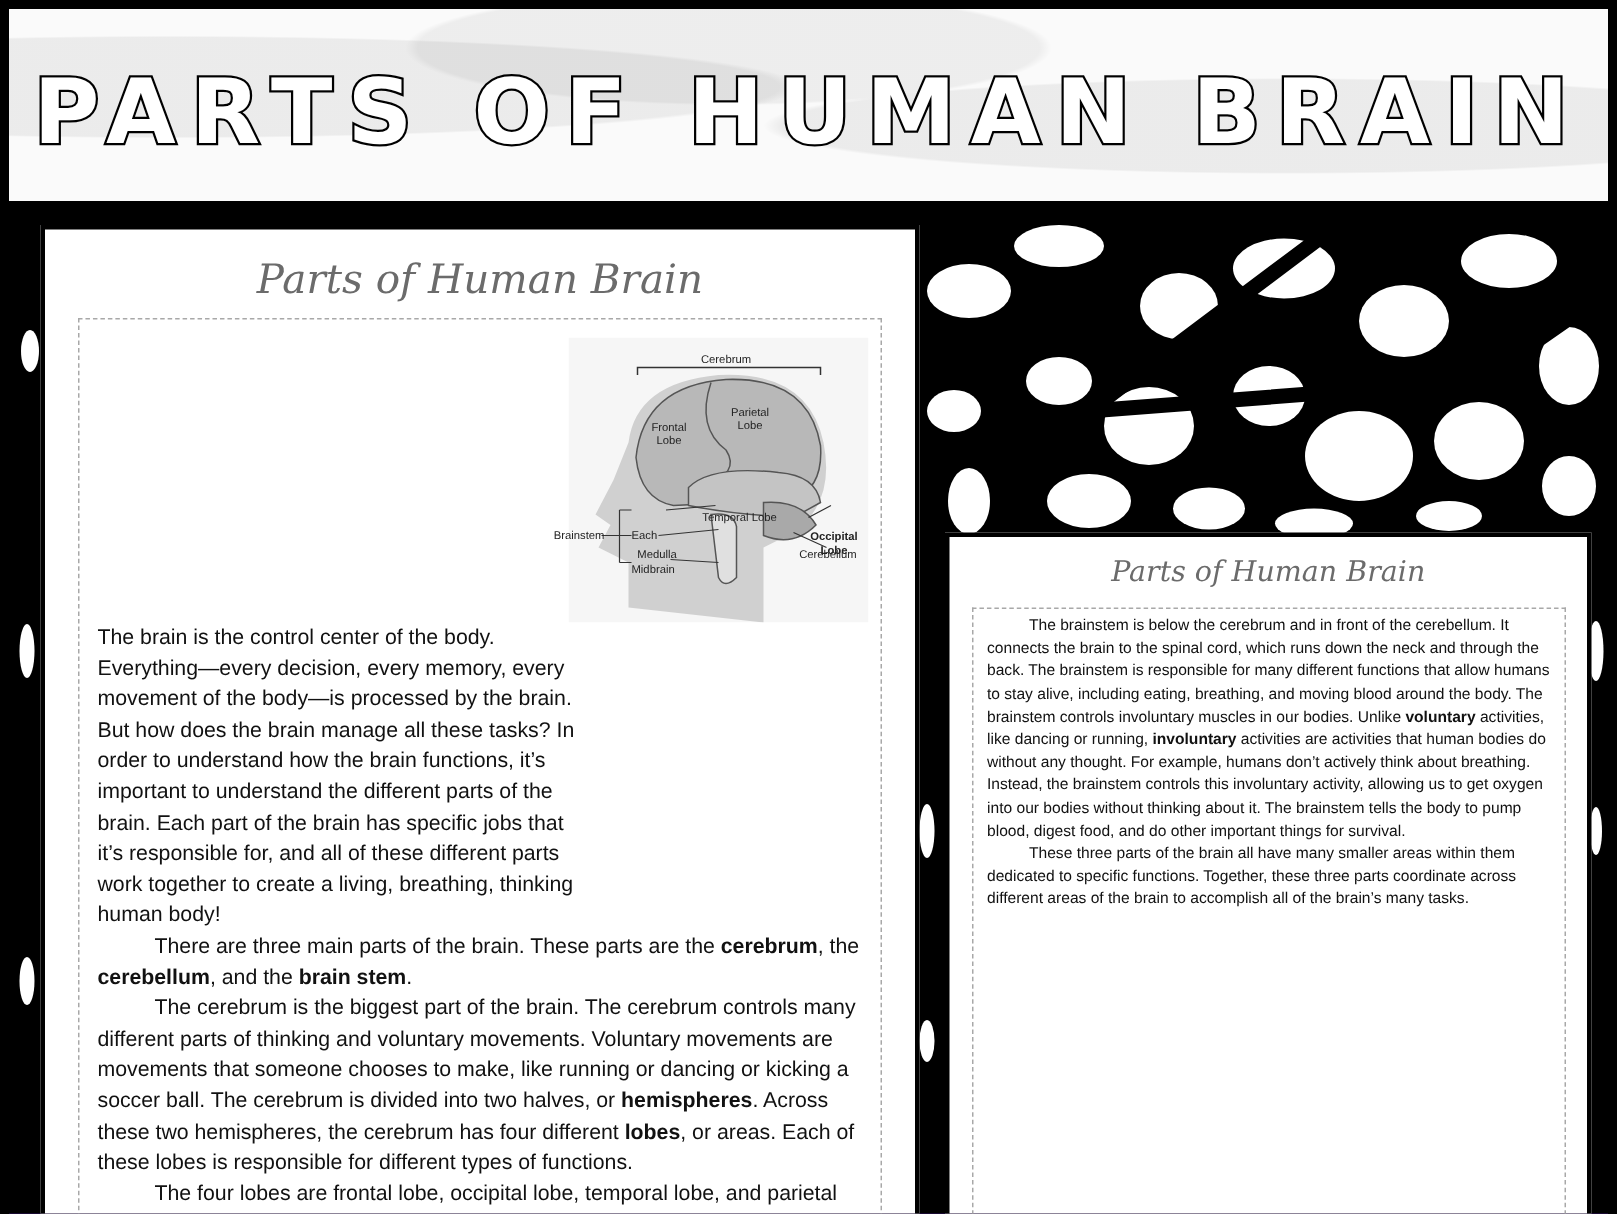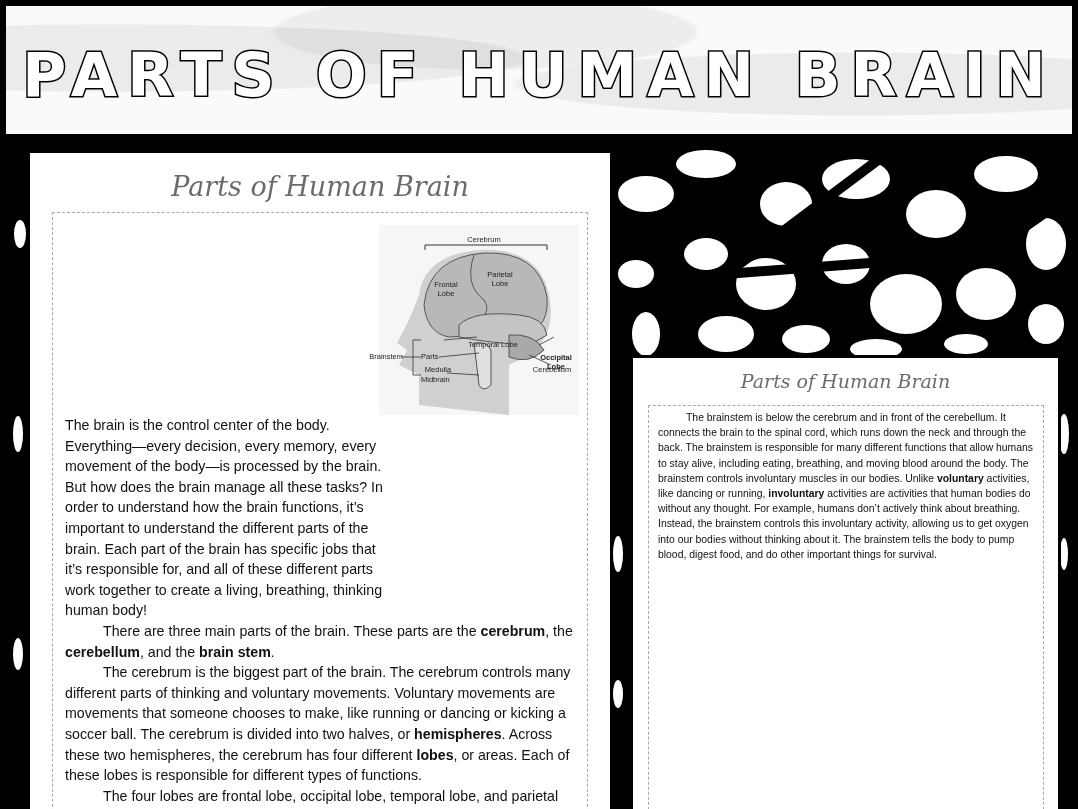--- a/index.html
+++ b/index.html
@@ -134,36 +134,37 @@
             <path d="M46 25 L46 20 L168 20 L168 25" fill="none" stroke="#333" stroke-width="1"></path>
             <path d="M22 132 L34 132 M34 115 L34 150 M34 115 L42 115 M34 132 L42 132 M34 150 L42 150" fill="none" stroke="#333" stroke-width="0.8"></path>
             <path d="M65 115 L98 112 M60 132 L100 128 M68 148 L100 150 M160 120 L175 112 M150 130 L172 140" fill="none" stroke="#333" stroke-width="0.8"></path>
           </svg>
           <div class="dlabel" style="left:80px;top:10px;width:50px;">Cerebrum</div>
           <div class="dlabel" style="left:52px;top:55px;width:30px;">Frontal Lobe</div>
           <div class="dlabel" style="left:105px;top:45px;width:32px;">Parietal Lobe</div>
           <div class="dlabel" style="left:84px;top:88px;width:60px;margin-top:27px;">Temporal Lobe</div>
           <div class="dlabel" style="left:42px;top:110px;width:34px;text-align:left;margin-top:40px;">Midbrain</div>
           <div class="dlabel" style="left:-12px;top:127px;width:36px;text-align:right;">Brainstem</div>
-          <div class="dlabel" style="left:42px;top:127px;width:30px;text-align:left;">Parts</div>
+          <div class="dlabel" style="left:42px;top:127px;width:30px;text-align:left;">Each</div>
           <div class="dlabel" style="left:42px;top:140px;width:34px;text-align:center;">Medulla</div>
           <div class="dlabel" style="left:160px;top:128px;width:34px;font-weight:bold;">Occipital Lobe</div>
           <div class="dlabel" style="left:150px;top:140px;width:46px;">Cerebellum</div>
         </div>
         <p class="para noindent intro">The brain is the control center of the body. Everything—every decision, every memory, every movement of the body—is processed by the brain. But how does the brain manage all these tasks? In order to understand how the brain functions, it’s important to understand the different parts of the brain. Each part of the brain has specific jobs that it’s responsible for, and all of these different parts work together to create a living, breathing, thinking human body!</p>
         <div class="clear"></div>
         <p class="para"><span>There are three main parts of the brain. These parts are the </span><b>cerebrum</b><span>, the </span><b>cerebellum</b><span>, and the </span><b>brain stem</b><span>.</span></p>
         <p class="para"><span>The cerebrum is the biggest part of the brain. The cerebrum controls many different parts of thinking and voluntary movements. Voluntary movements are movements that someone chooses to make, like running or dancing or kicking a soccer ball. The cerebrum is divided into two halves, or </span><b>hemispheres</b><span>. Across these two hemispheres, the cerebrum has four different </span><b>lobes</b><span>, or areas. Each of these lobes is responsible for different types of functions.</span></p>
         <p class="para">The four lobes are frontal lobe, occipital lobe, temporal lobe, and parietal lobe. The frontal lobe is involved with many different brain functions: reasoning, planning, speaking, movement, emotions, and problem solving. Occipital lobe processes visual information. Temporal lobe helps process hearing and memory. And parietal lobe helps brain process different stimuli, like pressure, temperature and pain.</p>
 
       </div>
     </div>
   </div>
 
   <div class="card card-right">
     <div class="card-title">Parts of Human Brain</div>
     <div class="dashed">
       <div class="body-text">
         <p class="para"><span>The brainstem is below the cerebrum and in front of the cerebellum. It connects the brain to the spinal cord, which runs down the neck and through the back. The brainstem is responsible for many different functions that allow humans to stay alive, including eating, breathing, and moving blood around the body. The brainstem controls involuntary muscles in our bodies. Unlike </span><b>voluntary</b><span> activities, like dancing or running, </span><b>involuntary</b><span> activities are activities that human bodies do without any thought. For example, humans don’t actively think about breathing. Instead, the brainstem controls this involuntary activity, allowing us to get oxygen into our bodies without thinking about it. The brainstem tells the body to pump blood, digest food, and do other important things for survival.</span></p>
+        <p class="para">These three parts of the brain all have many smaller areas within them dedicated to specific functions. Together, these three parts coordinate across different areas of the brain to accomplish all of the brain’s many tasks.</p>
       </div>
     </div>
   </div>
 </div>
 
 </body></html>

